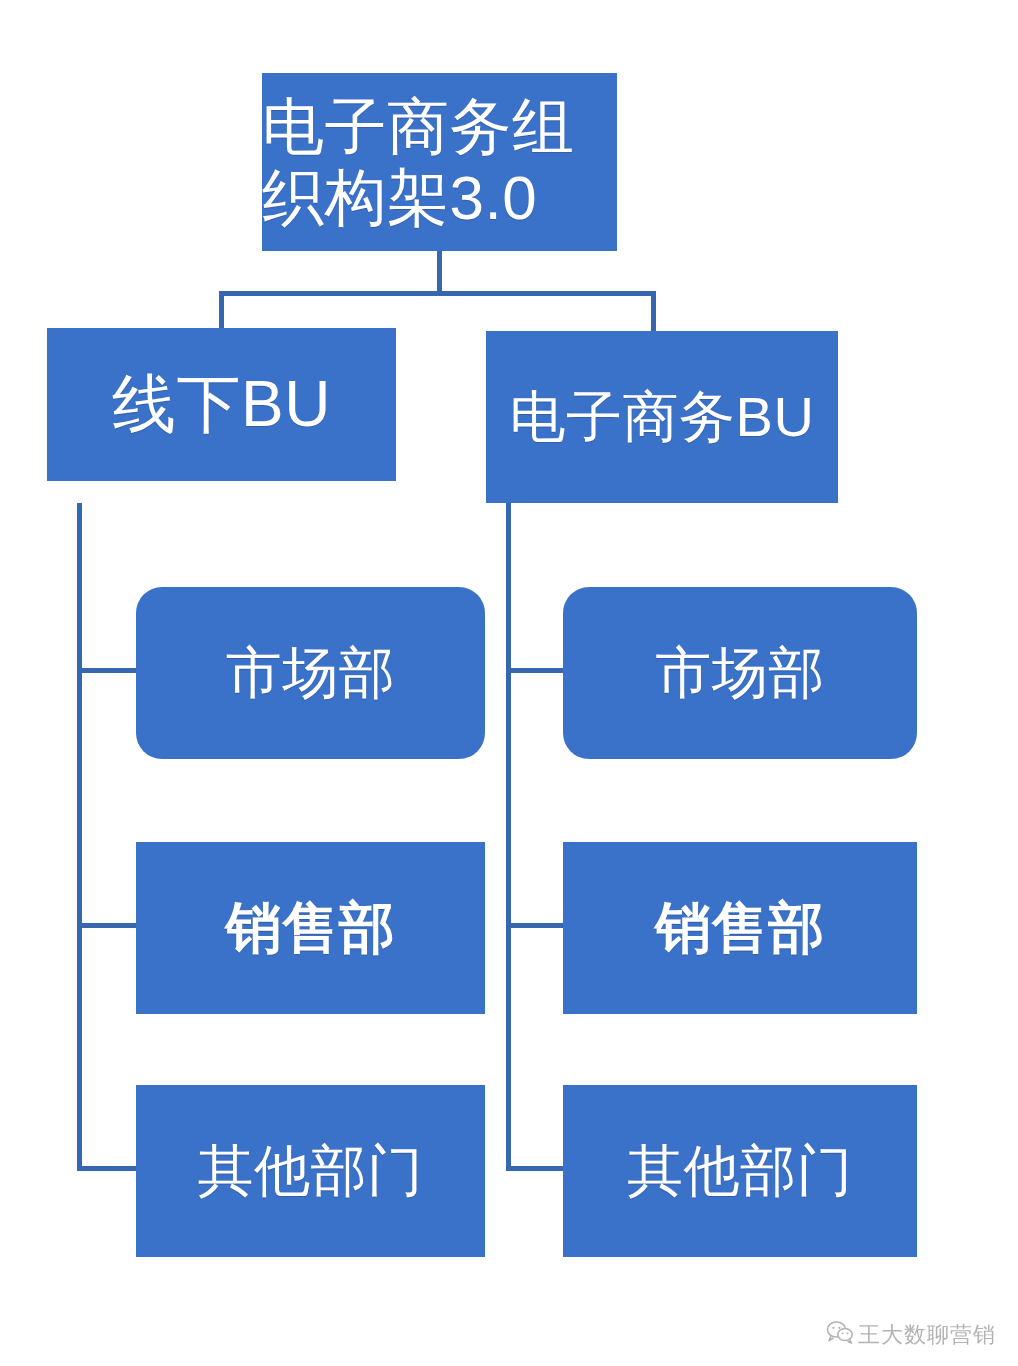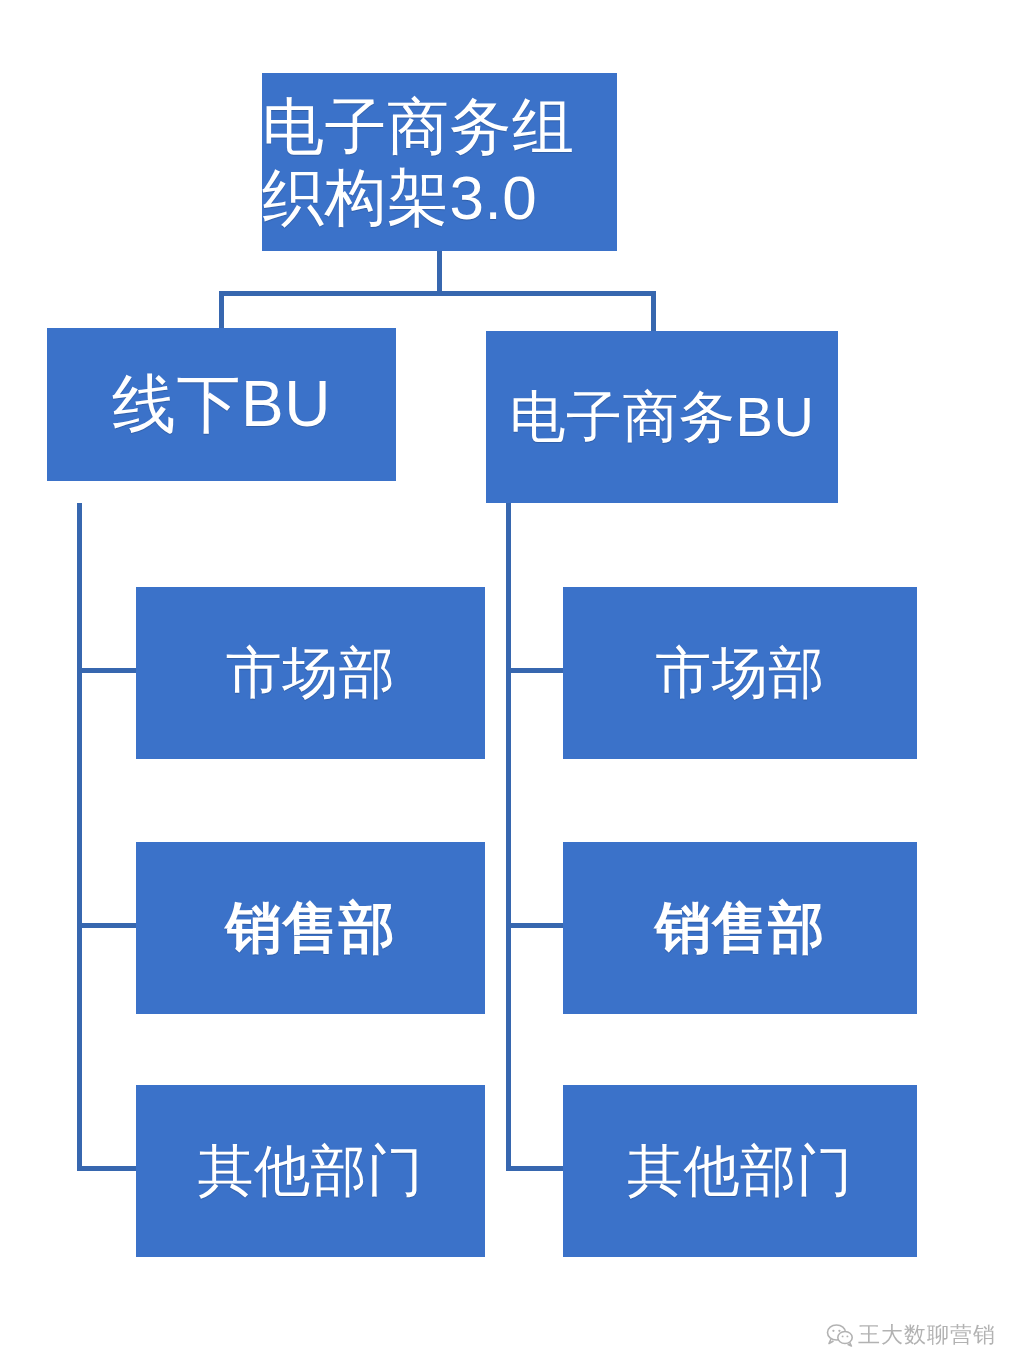--- a/index.html
+++ b/index.html
@@ -69,21 +69,21 @@
     font-size: 56px;
   }
 
   .node.child-right {
     left: 563px;
     width: 354px;
     height: 172px;
     font-size: 56px;
   }
 
-  .row-1 { top: 587px; }
+  .row-1 { top: 587px; border-radius: 26px; }
   .row-2 { top: 842px; font-weight: bold; }
   .row-3 { top: 1085px; font-family: Liberation Serif, serif; }
 
   
   .line {
     position: absolute;
     background: #3767AF;
     z-index: 1;
   }
   .v { width: 5px; }
@@ -111,21 +111,21 @@
   .stub-r1 { left: 506px; top: 668px;  width: 60px; }
   .stub-r2 { left: 506px; top: 923px;  width: 60px; }
   .stub-r3 { left: 506px; top: 1166px; width: 60px; }
 
   
   #watermark {
     position: absolute;
     right: 22px;
     bottom: 16px;
     display: flex;
-    align-items: center;
+    align-items: flex-start;
     gap: 4px;
     opacity: 0.42;
     z-index: 5;
   }
   #watermark .wm-logo {
     width: 28px;
     height: 24px;
     flex: 0 0 auto;
   }
   #watermark .wm-text {

